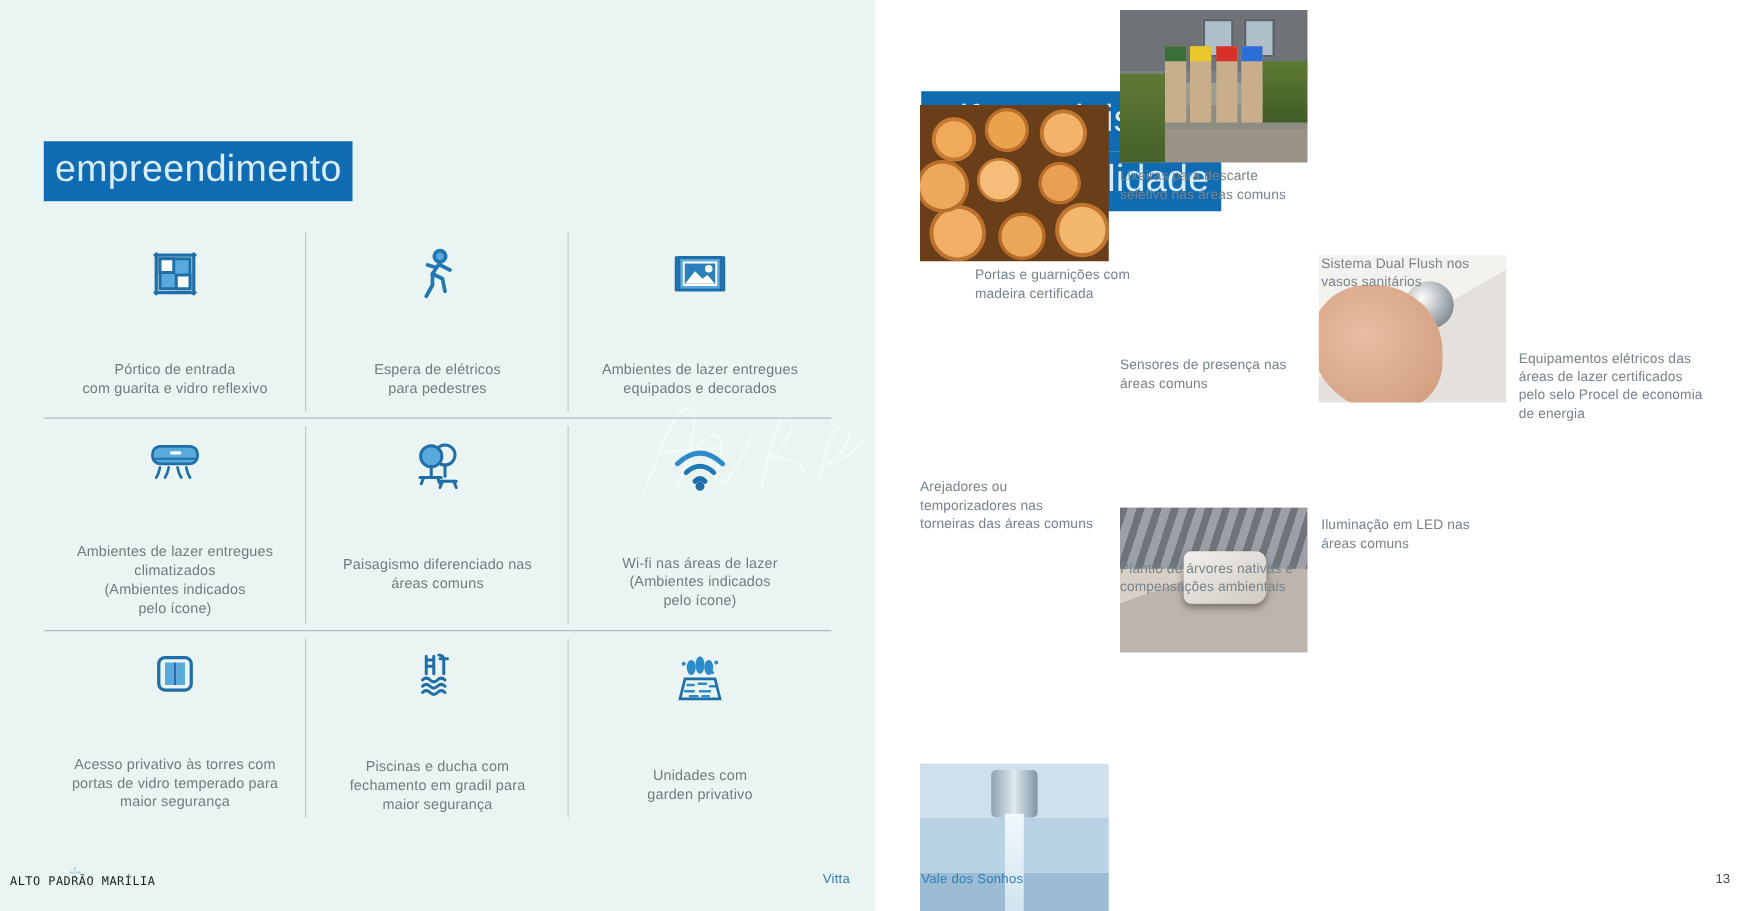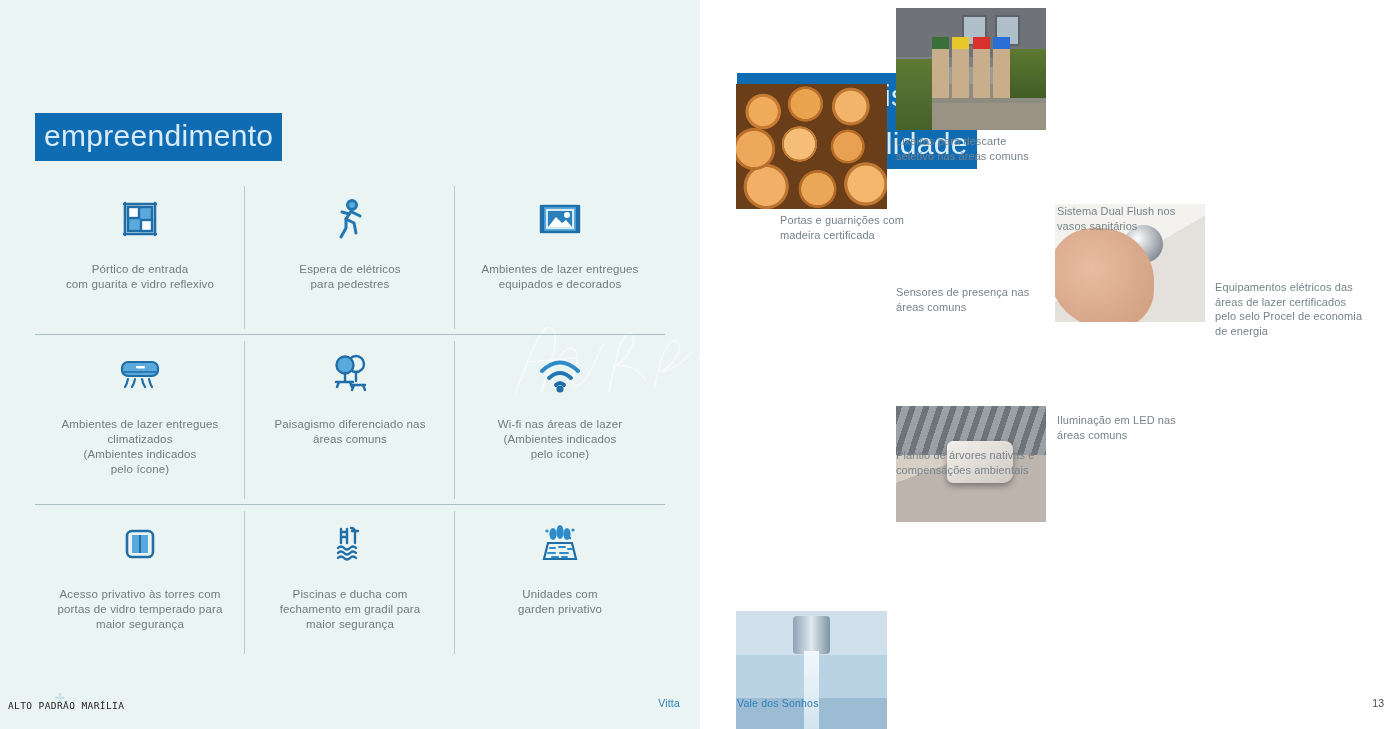--- a/index.html
+++ b/index.html
@@ -64,20 +64,21 @@
     grid-template-rows:155px 170px 155px;
   }
   .feature-cell{
     position:relative;
     display:flex;
     flex-direction:column;
     align-items:center;
     justify-content:flex-start;
     padding:12px 10px 16px 10px;
     box-sizing:border-box;
+    gap:28px;
   }
   
   .feature-cell.vr::after{
     content:"";position:absolute;right:0;top:6px;bottom:6px;
     width:1px;background:#b9ccce;
   }
   
   .feature-cell.hb::before{
     content:"";position:absolute;left:0;right:0;bottom:0;
     height:1px;background:#a9bfc2;
@@ -400,20 +401,23 @@
         <div class="ceil"></div>
         <div class="dev"></div>
       </div>
       <div class="cap-txt" style="left:196px;top:285px;width:160px;white-space:pre-line;">Sensores de presença nas
 áreas comuns</div>
 
       <div class="ph img-tap" style="left:36px;top:255px;width:151px;height:125px;">
         <div class="spout"></div>
         <div class="water"></div>
       </div>
+      <div class="cap-txt" style="left:36px;top:383px;width:155px;white-space:pre-line;">Arejadores ou
+temporizadores nas
+torneiras das áreas comuns</div>
 
       <div class="cap-txt" style="left:357px;top:413px;width:160px;white-space:pre-line;">Iluminação em LED nas
 áreas comuns</div>
 
       <div class="cap-txt" style="left:196px;top:448px;width:165px;white-space:pre-line;">Plantio de árvores nativas e
 compensações ambientais</div>
 
       <div class="cap-txt" style="left:515px;top:280px;width:160px;white-space:pre-line;">Equipamentos elétricos das
 áreas de lazer certificados
 pelo selo Procel de economia

